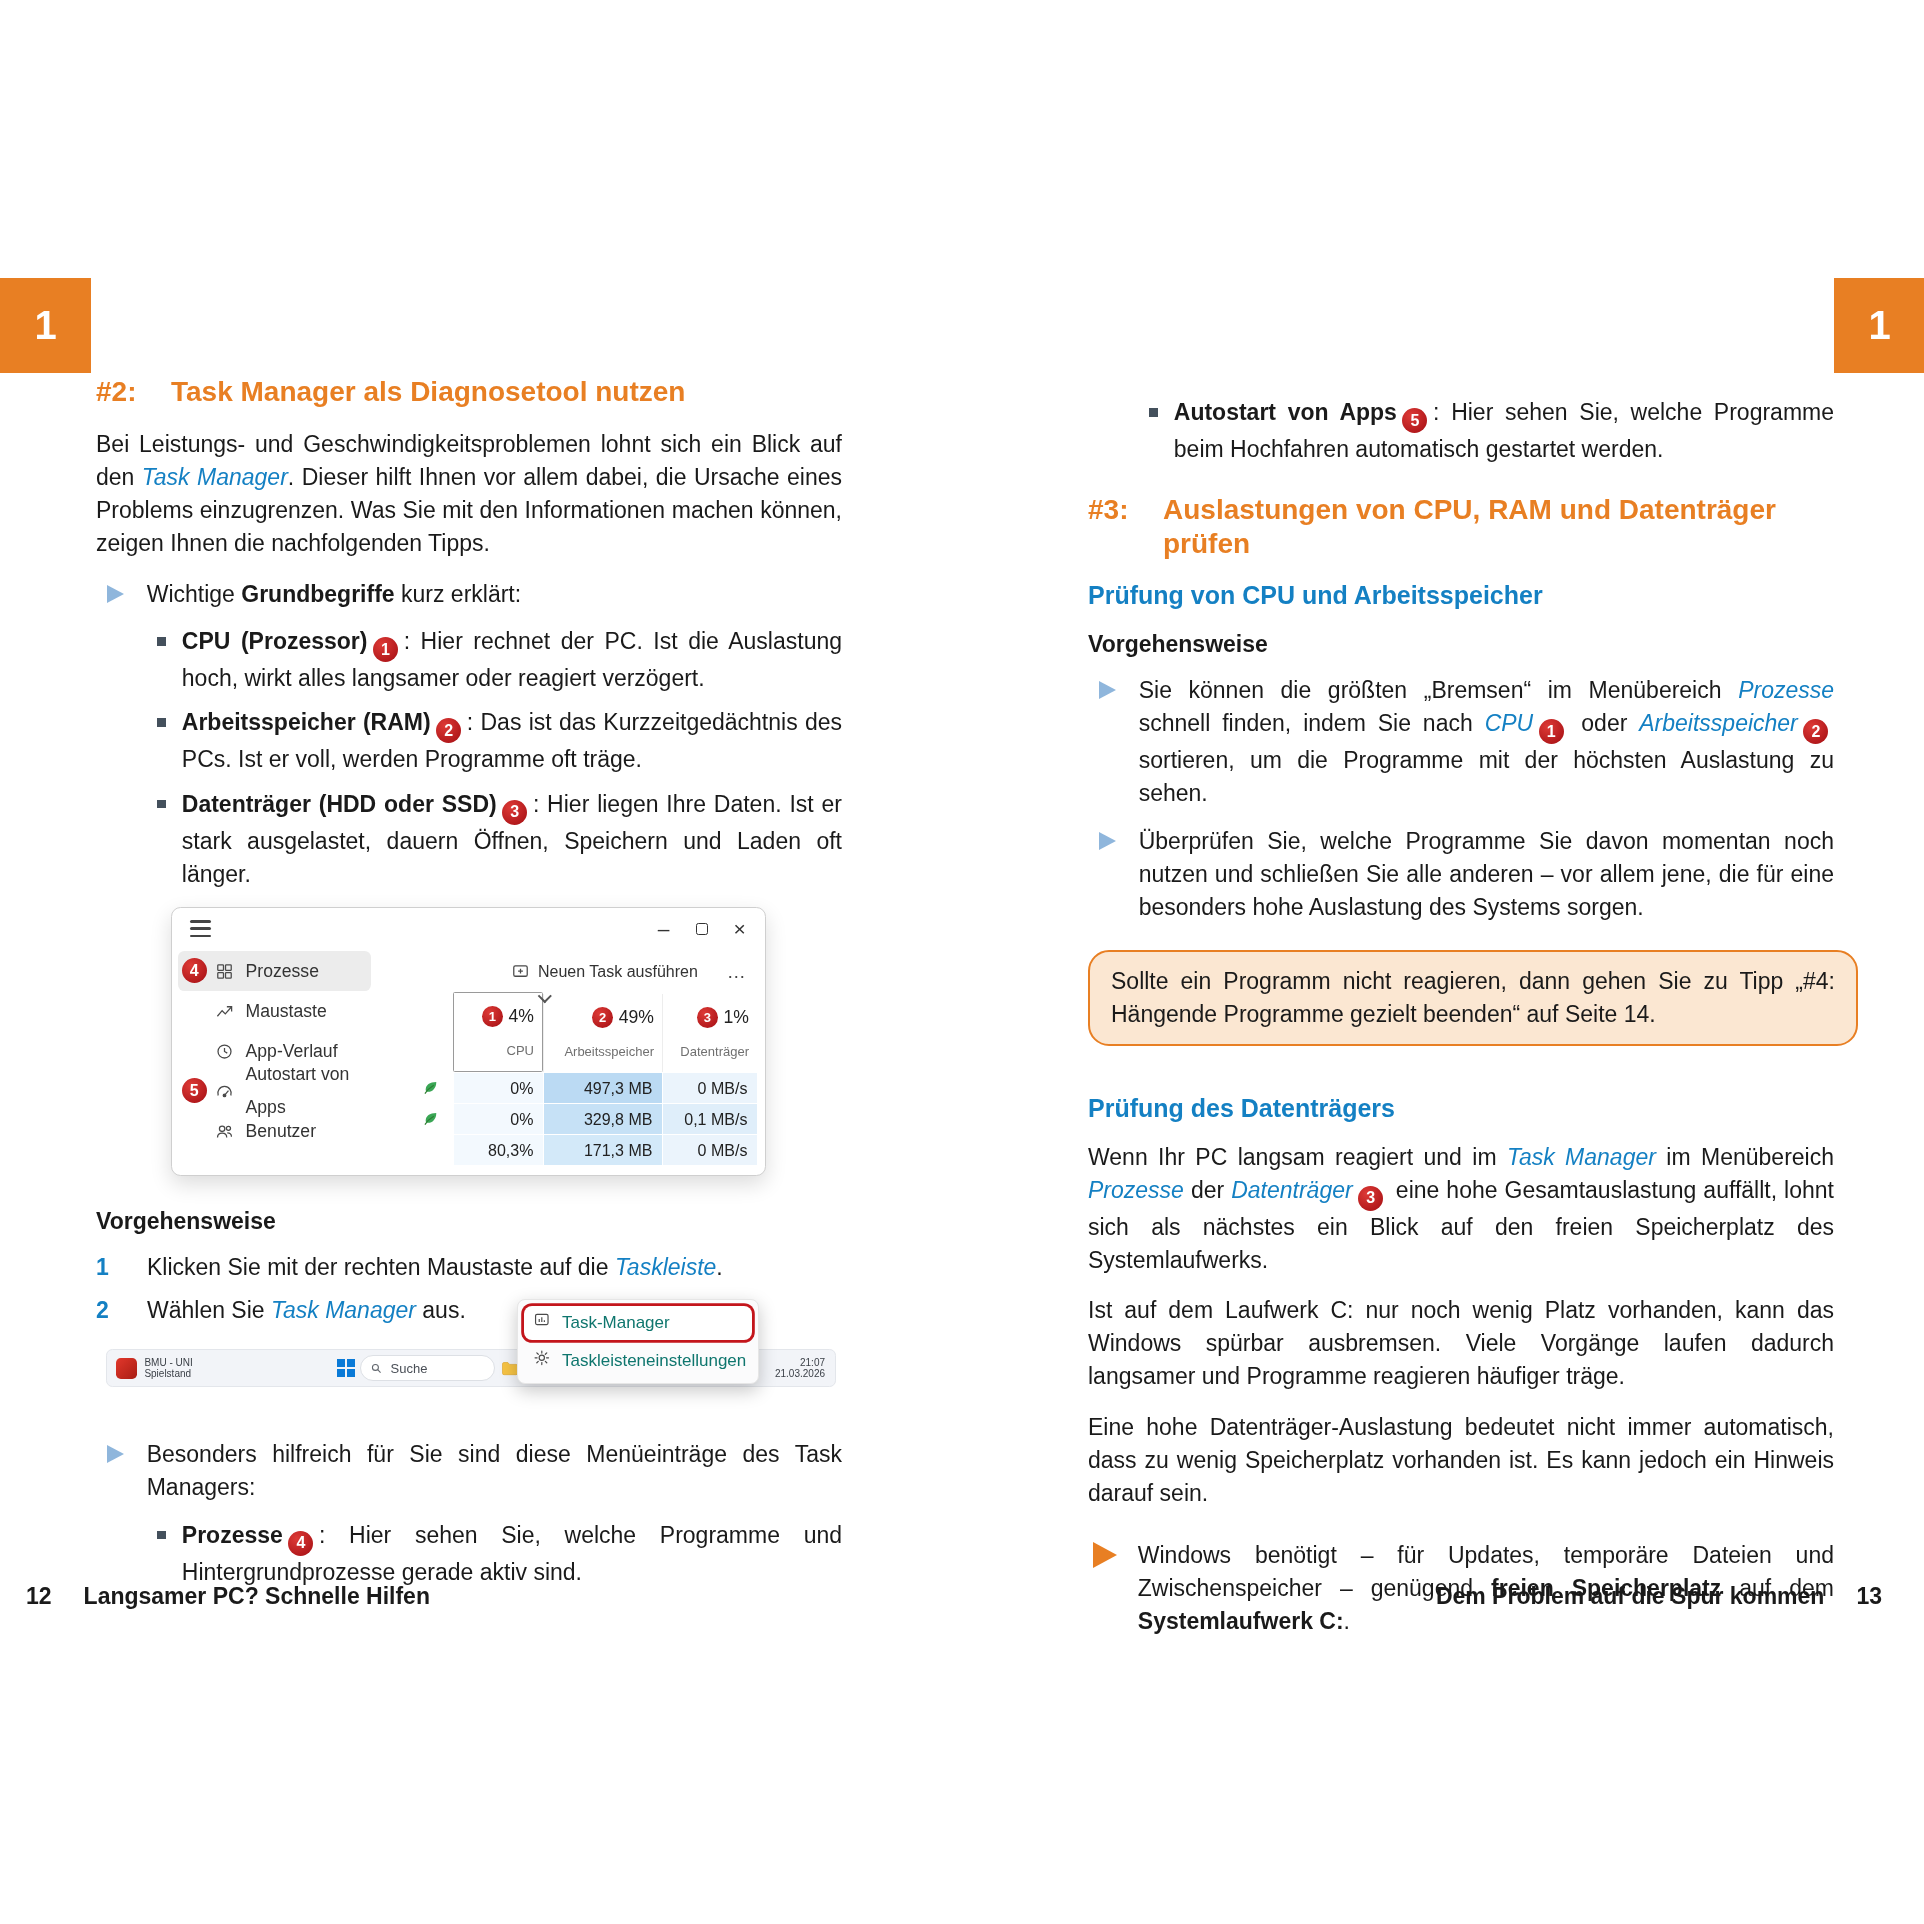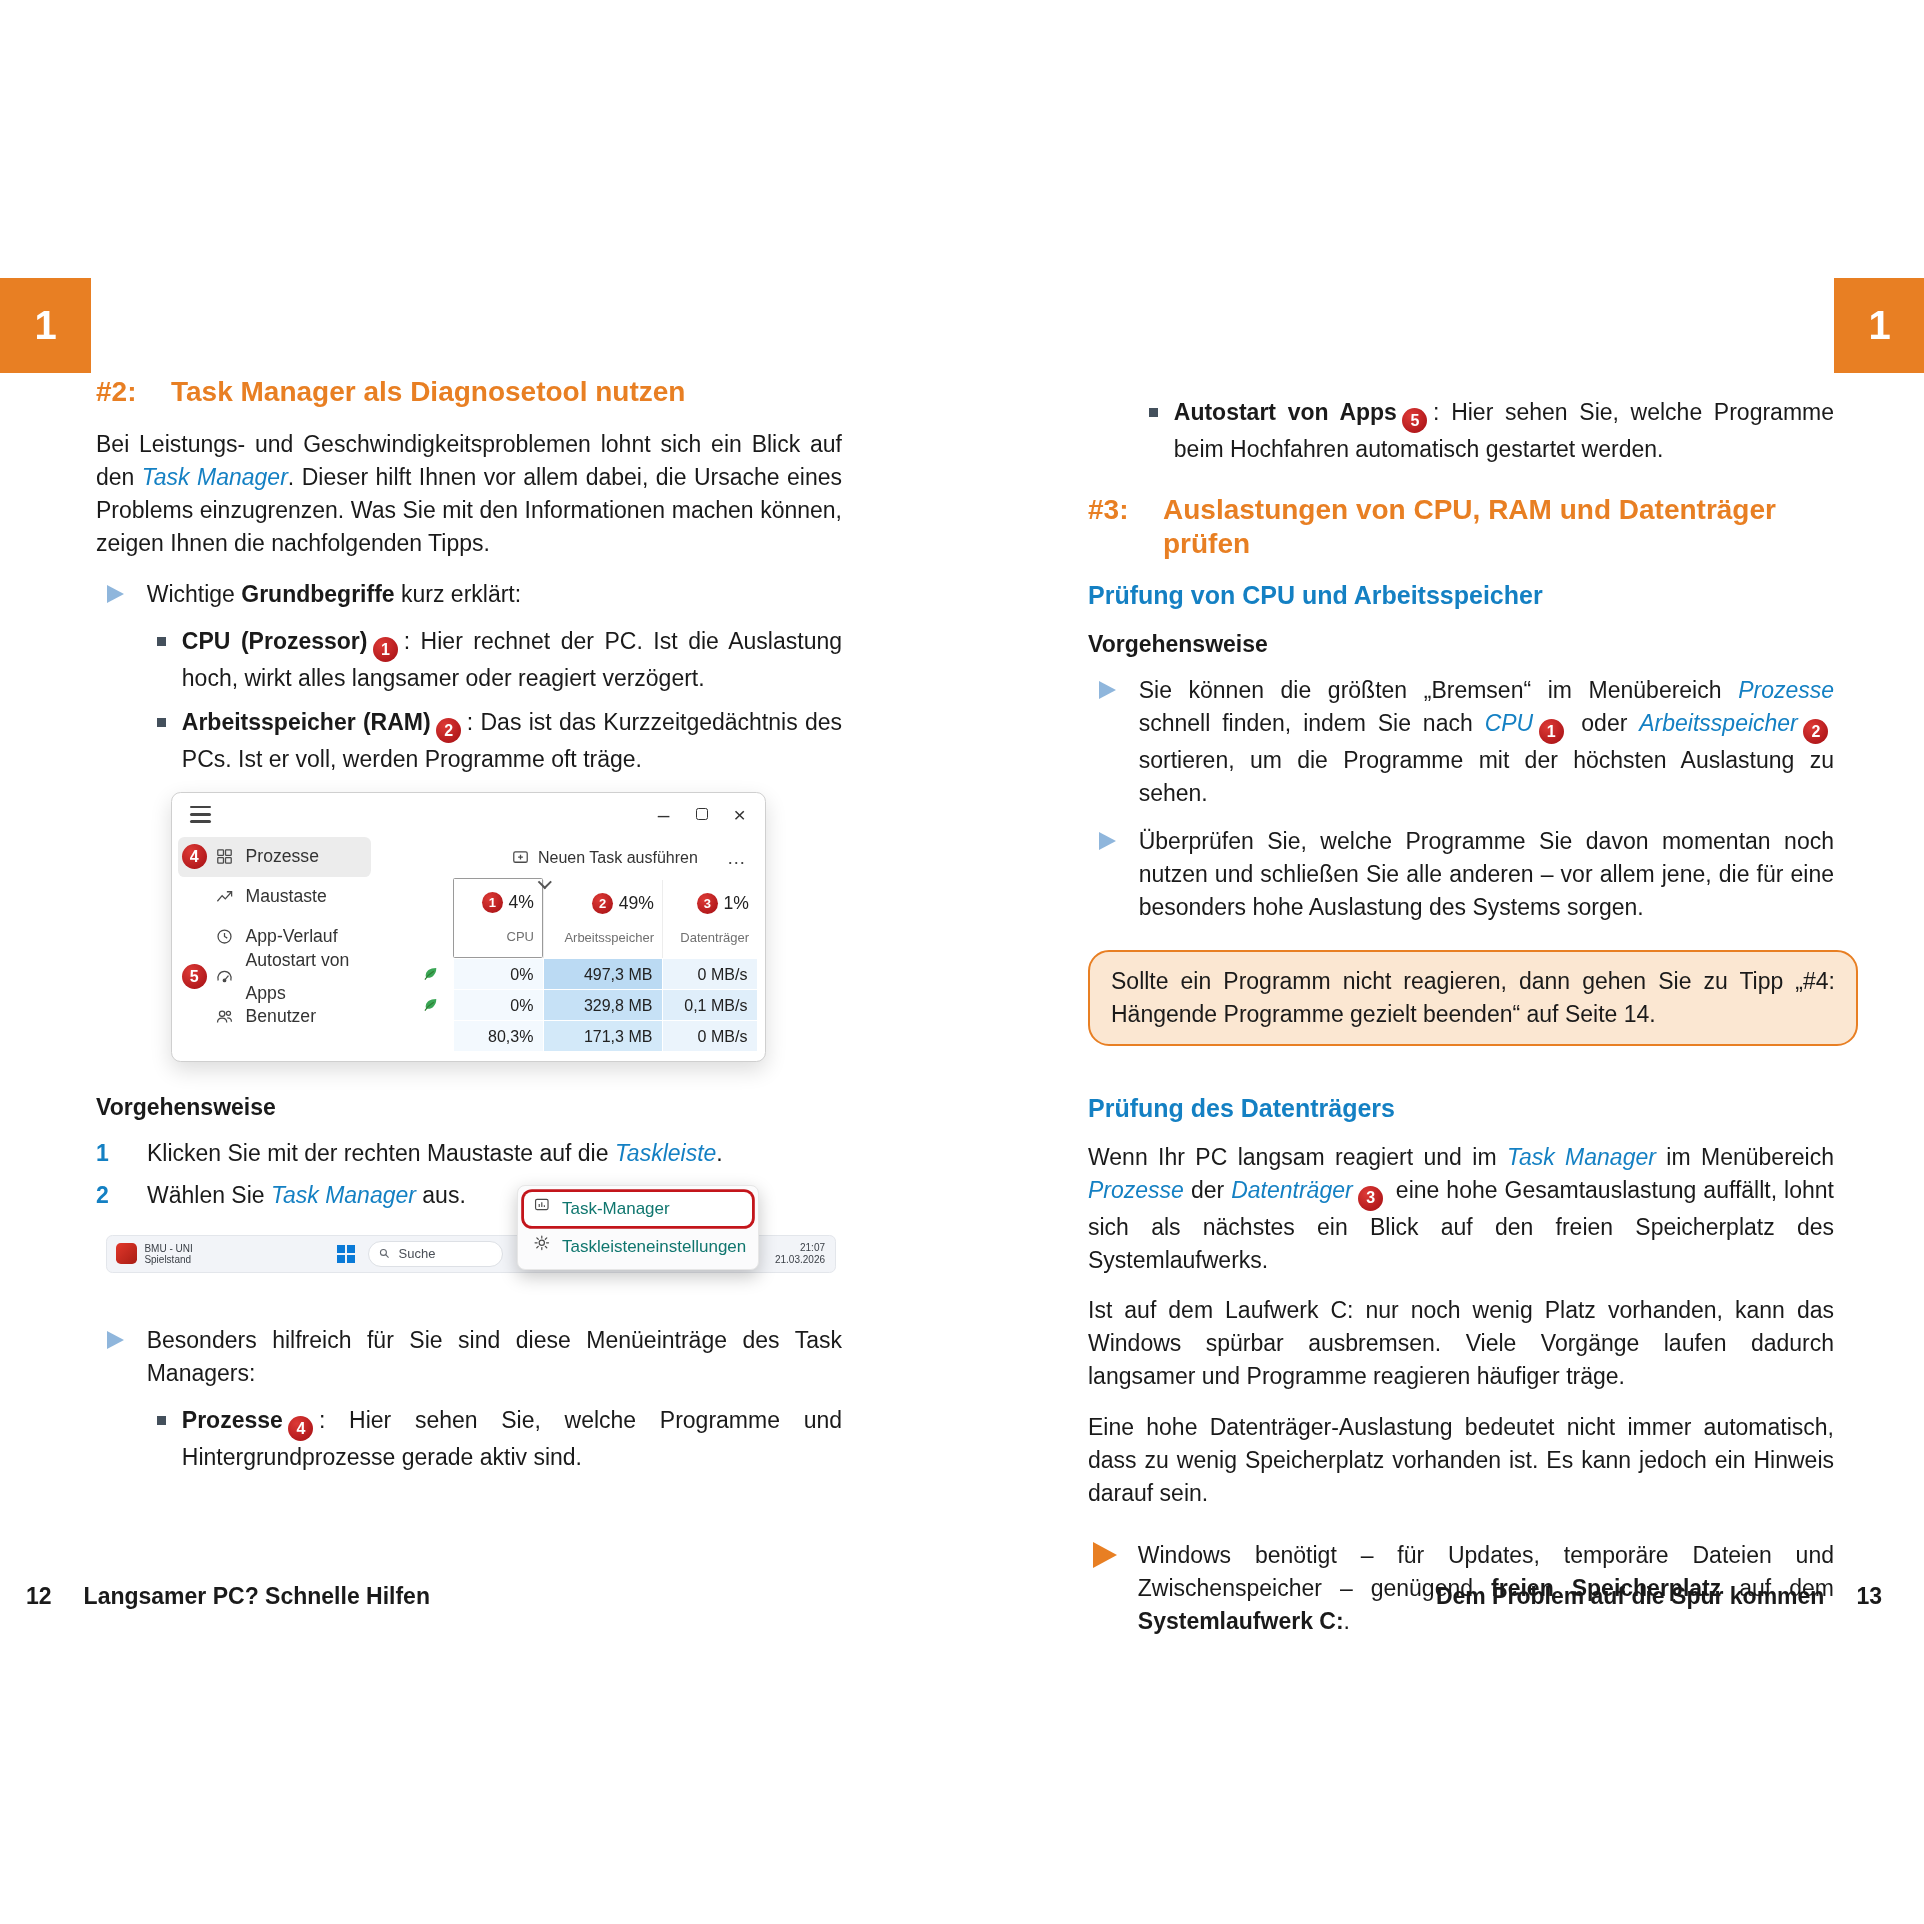--- a/index.html
+++ b/index.html
@@ -102,21 +102,21 @@
   .tb-wrap{position:relative;height:88px;margin:-37px 0 51px 9.6px;text-align:left;}
   .tb-bar{position:absolute;left:0;right:6.4px;bottom:0;height:38px;background:#F2F4F8;border:0.8px solid #E3E6EB;
           border-radius:6.4px;display:flex;align-items:center;padding:0 9.6px;}
   .tb-menu{position:absolute;top:0;right:83px;width:242px;background:#FBFBFC;border:0.8px solid #E6E6E6;border-radius:8px;
            box-shadow:0 6.4px 17.6px rgba(0,0,0,.22);padding:5.6px;z-index:3;}
   .tb-menu-item{display:flex;align-items:center;gap:11.2px;height:34px;padding:0 9.6px;font-size:17px;color:#0f766e;border-radius:6.4px;}
   .tb-menu-item.hl{box-shadow:0 0 0 2.8px var(--red);border-radius:8px;margin-bottom:4px;background:#fff;}
   .tb-widget{display:flex;align-items:center;gap:7.2px;min-width:109px;}
   .w-logo{width:21px;height:21px;border-radius:4.8px;background:linear-gradient(135deg,#E2372B,#A81D14);display:inline-block;flex:none;}
   .w-txt{display:flex;flex-direction:column;font-size:10px;line-height:11.2px;color:#3A3F46;}
-  .tb-center{display:flex;align-items:center;gap:13px;margin-left:112px;}
+  .tb-center{display:flex;align-items:center;gap:5px;margin-left:112px;}
   .win-logo{display:grid;grid-template-columns:8px 8px;grid-template-rows:8px 8px;gap:1.6px;}
   .win-logo i{background:#0A7AD7;display:block;}
   .tb-search{display:flex;align-items:center;gap:7.2px;width:135px;height:26px;background:#fff;border:0.8px solid #DDE0E5;
              border-radius:13px;padding:0 9.6px;font-size:13px;color:#4A4F57;}
   .app-ico{display:inline-flex;}
   .app-store{width:20px;height:20px;border-radius:4.8px;background:linear-gradient(180deg,#37A0E8,#1B6FD0);}
   .tb-right{margin-left:auto;display:flex;align-items:center;gap:9.6px;color:#3A3F46;}
   .tray-chev{font-size:12px;font-weight:700;transform:translateY(1.6px);}
   .tb-clock{display:flex;flex-direction:column;align-items:flex-end;font-size:10px;line-height:11.6px;color:#3A3F46;}
 </style>
@@ -142,20 +142,24 @@
       <div class="txt"><span>Wichtige </span><span class="b">Grundbegriffe</span><span> kurz erklärt:</span></div>
     </div>
 
     <div class="sq-item">
       <span class="sq"></span>
       <div class="txt"><span class="b">CPU (Prozessor)</span><span class="badge">1</span><span>: Hier rechnet der PC. Ist die Auslastung hoch, wirkt alles langsamer oder reagiert verzögert.</span></div>
     </div>
     <div class="sq-item">
       <span class="sq"></span>
       <div class="txt"><span class="b">Arbeitsspeicher (RAM)</span><span class="badge">2</span><span>: Das ist das Kurzzeitgedächtnis des PCs. Ist er voll, werden Programme oft träge.</span></div>
+    </div>
+    <div class="sq-item">
+      <span class="sq"></span>
+      <div class="txt"><span class="b">Datenträger (HDD oder SSD)</span><span class="badge">3</span><span>: Hier liegen Ihre Daten. Ist er stark ausgelastet, dauern Öffnen, Speichern und Laden oft länger.</span></div>
     </div>
 
     <div class="tm">
       <div class="tm-title">
         <span class="burger">
             <i></i>
             <i></i>
             <i></i>
           </span>
         <span class="tm-controls">

